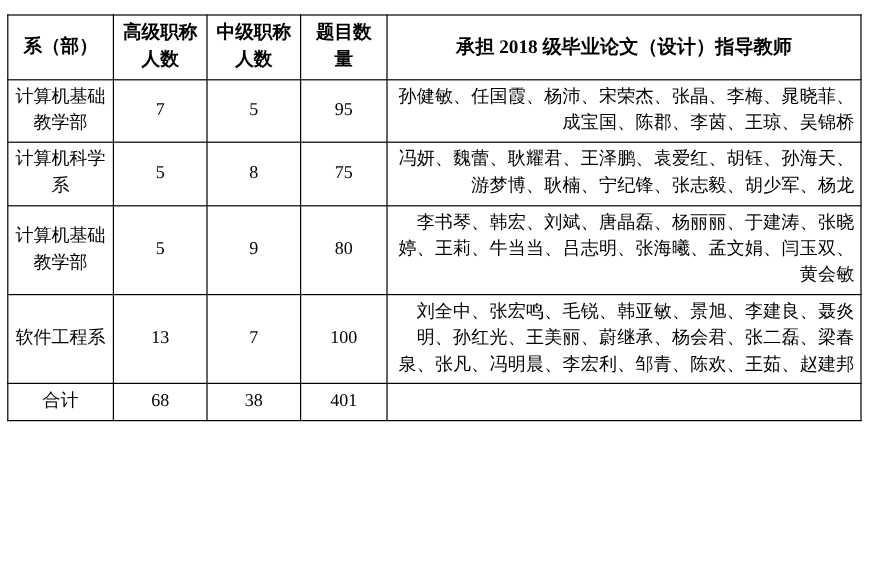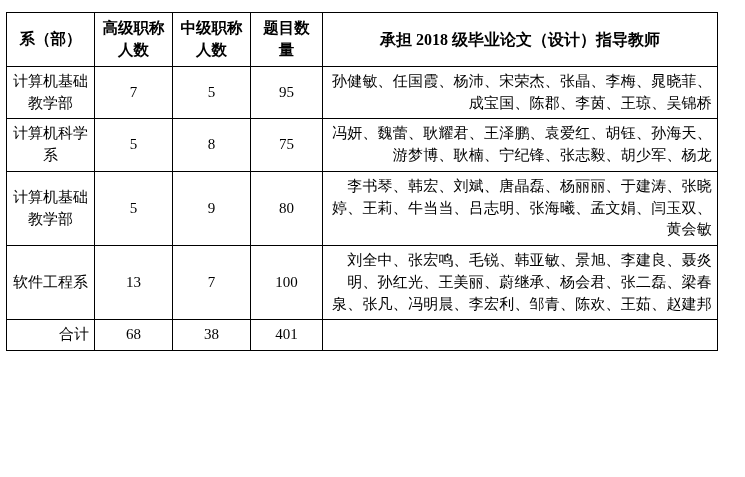--- a/index.html
+++ b/index.html
@@ -60,21 +60,21 @@
     text-align: center;
     font-size: 15px;
   }
   .teachers {
     text-align: right;
     font-size: 15px;
     line-height: 1.55;
     letter-spacing: 0.2px;
   }
   .total-label {
-    text-align: right;
+    text-align: center;
     font-size: 15px;
   }
   .caret {
     display: inline-block;
     width: 1px;
     height: 15px;
     background: #000;
     vertical-align: -2px;
     margin-left: 1px;
   }

